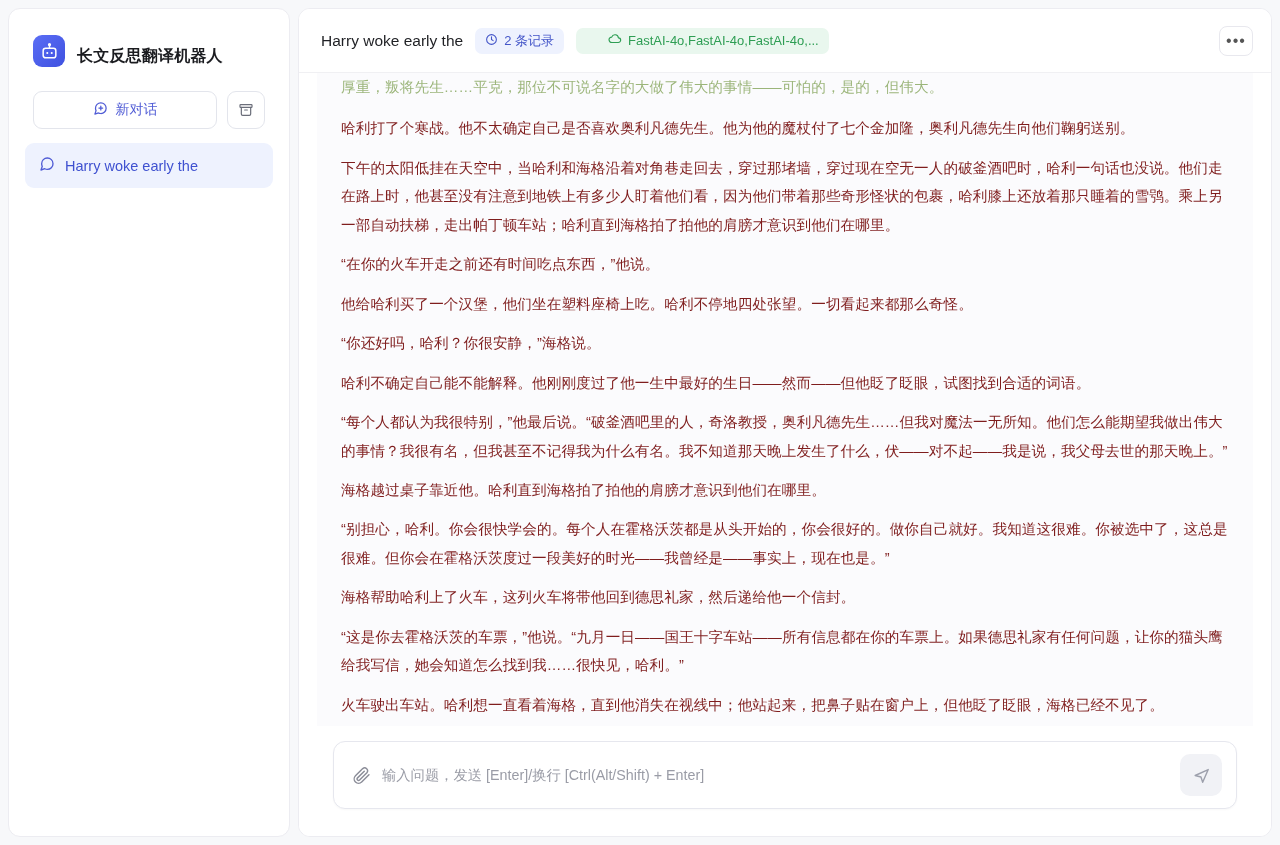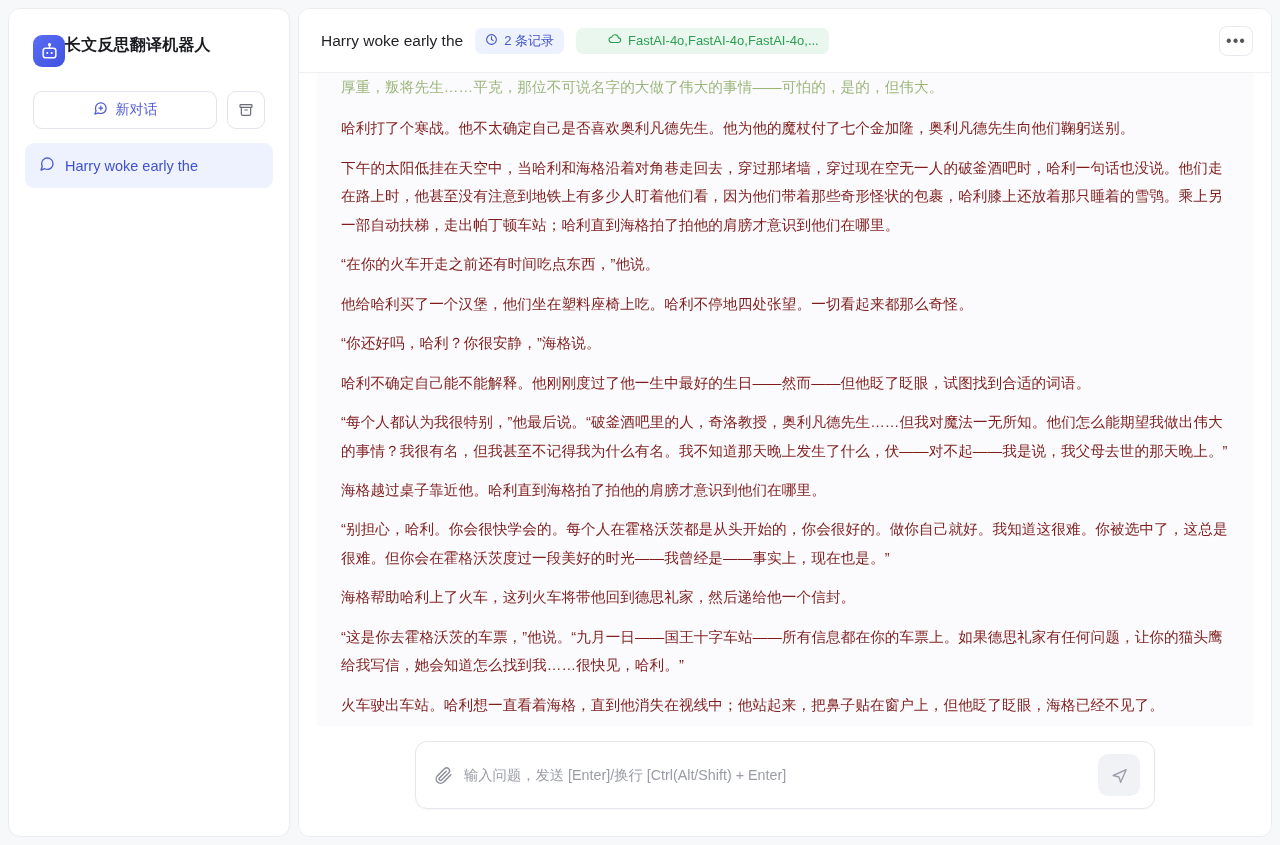--- a/index.html
+++ b/index.html
@@ -22,22 +22,22 @@
     flex: 0 0 282px;
     background: #ffffff;
     border-radius: 12px;
     border: 1px solid #ececf1;
     display: flex;
     flex-direction: column;
     padding: 0;
   }
   .brand {
     display: flex;
-    align-items: flex-start;
-    gap: 0;
+    align-items: flex-end;
+    gap: 12px;
     padding: 26px 20px 18px 24px;
   }
   .brand-logo {
     width: 32px; height: 32px;
     border-radius: 9px;
     background: linear-gradient(135deg,#5b6ef5,#3f51e0);
     display: flex; align-items: center; justify-content: center;
     flex: 0 0 32px;
   }
   .brand-logo svg { display: block; }
@@ -184,21 +184,21 @@
   
   .composer-wrap {
     flex: 0 0 110px;
     display: flex;
     align-items: center;
     justify-content: center;
     background: #fff;
     padding-bottom: 12px;
   }
   .composer {
-    width: 740px;
+    width: 904px;
     height: 68px;
     border: 1px solid #e6e7ee;
     border-radius: 12px;
     background: #fff;
     display: flex;
     align-items: center;
     padding: 0 14px 0 14px;
     box-shadow: 0 1px 2px rgba(20,20,40,.03);
   }
   .clip-icon {

